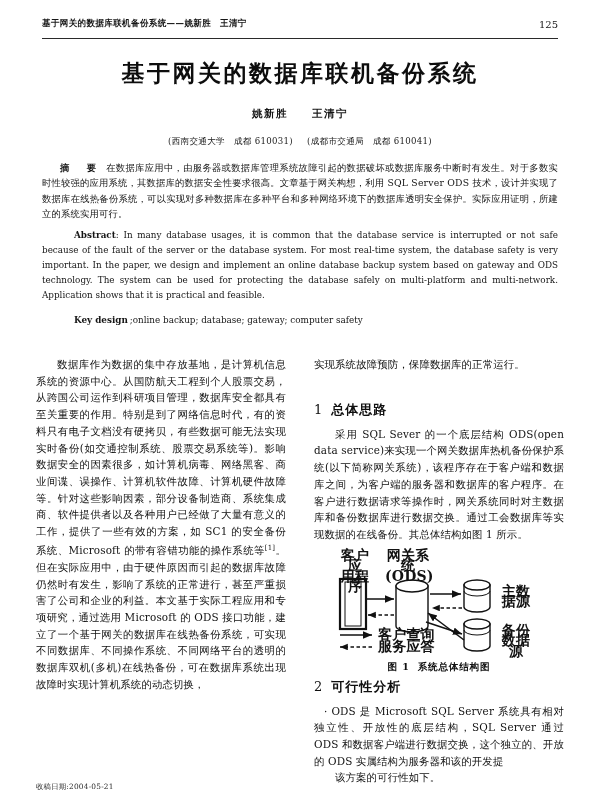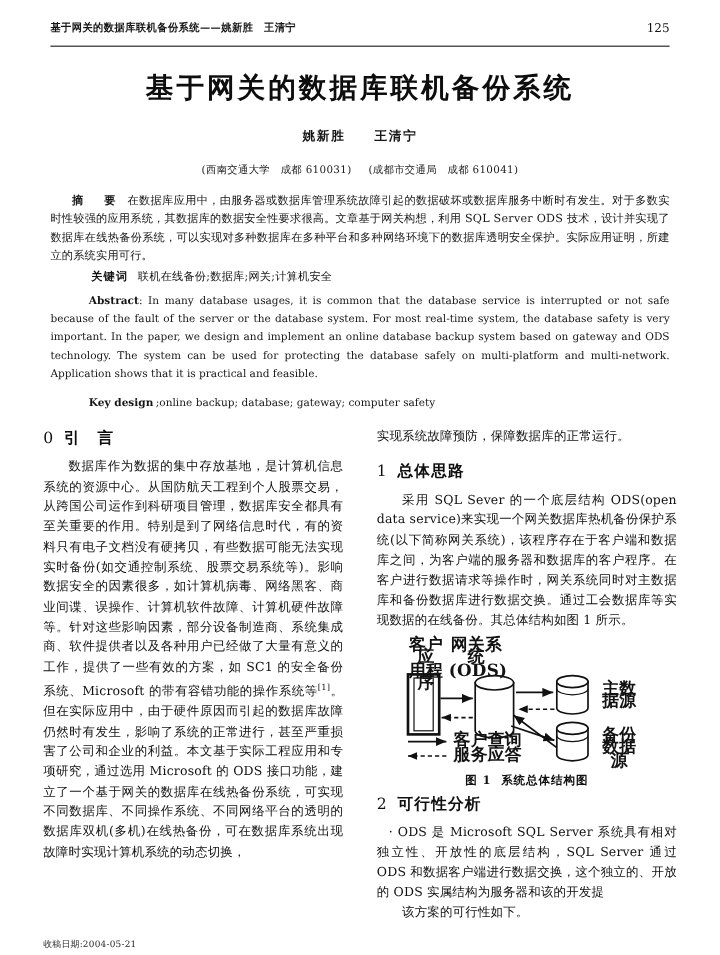--- a/index.html
+++ b/index.html
@@ -175,21 +175,21 @@
     letter-spacing: 1px;
     color: #0f0f0f;
     font-family: "DejaVu Serif", "Liberation Serif", serif;
   }
   h2.sec .num {
     font-weight: normal;
     margin-right: 9px;
     letter-spacing: 0;
   }
   h2.sec.first { margin-top: 0; }
-  h2.sec.spaced { margin-top: 11px; }
+  h2.sec.spaced { margin-top: 28px; }
 
   p.body {
     margin: 0;
     font-size: 10.4px;
     line-height: 16.7px;
     text-align: justify;
     text-indent: 21px;
     letter-spacing: 0.15px;
     color: #111;
   }
@@ -251,37 +251,31 @@
   <div class="title">基于网关的数据库联机备份系统</div>
   <div class="authors">姚新胜　　王清宁</div>
   <div class="affil">
     <span>(西南交通大学　成都 610031)</span><span class="gap"></span><span>(成都市交通局　成都 610041)</span>
   </div>
 
   <div class="abs-block">
     <div class="abs-cn">
       <span class="lead">摘　要</span><span>在数据库应用中，由服务器或数据库管理系统故障引起的数据破坏或数据库服务中断时有发生。对于多数实时性较强的应用系统，其数据库的数据安全性要求很高。文章基于网关构想，利用 SQL Server ODS 技术，设计并实现了数据库在线热备份系统，可以实现对多种数据库在多种平台和多种网络环境下的数据库透明安全保护。实际应用证明，所建立的系统实用可行。</span>
     </div>
-    <div class="kw-cn">
-      <span class="lead">关键词</span><span>联机在线备份;数据库;网关;计算机安全</span>
-    </div>
     <div class="abs-en">
       <span class="lead">Abstract</span><span>: In many database usages, it is common that the database service is interrupted or not safe because of the fault of the server or the database system. For most real-time system, the database safety is very important. In the paper, we design and implement an online database backup system based on gateway and ODS technology. The system can be used for protecting the database safely on multi-platform and multi-network. Application shows that it is practical and feasible.</span>
     </div>
     <div class="kw-en">
       <span class="lead">Key design</span><span>;online backup; database; gateway; computer safety</span>
     </div>
   </div>
 
   <div class="cols">
 
     <div class="col col-left">
-      <h2 class="sec first">
-        <span class="num">0</span><span>引　言</span>
-      </h2>
       <p class="body"><span>数据库作为数据的集中存放基地，是计算机信息系统的资源中心。从国防航天工程到个人股票交易，从跨国公司运作到科研项目管理，数据库安全都具有至关重要的作用。特别是到了网络信息时代，有的资料只有电子文档没有硬拷贝，有些数据可能无法实现实时备份(如交通控制系统、股票交易系统等)。影响数据安全的因素很多，如计算机病毒、网络黑客、商业间谍、误操作、计算机软件故障、计算机硬件故障等。针对这些影响因素，部分设备制造商、系统集成商、软件提供者以及各种用户已经做了大量有意义的工作，提供了一些有效的方案，如 SC1 的安全备份系统、Microsoft 的带有容错功能的操作系统等</span><sup class="ref">[1]</sup><span>。但在实际应用中，由于硬件原因而引起的数据库故障仍然时有发生，影响了系统的正常进行，甚至严重损害了公司和企业的利益。本文基于实际工程应用和专项研究，通过选用 Microsoft 的 ODS 接口功能，建立了一个基于网关的数据库在线热备份系统，可实现不同数据库、不同操作系统、不同网络平台的透明的数据库双机(多机)在线热备份，可在数据库系统出现故障时实现计算机系统的动态切换，</span></p>
     </div>
 
     <div class="col col-right">
       <p class="body noind">实现系统故障预防，保障数据库的正常运行。</p>
 
       <h2 class="sec spaced">
         <span class="num">1</span><span>总体思路</span>
       </h2>
       <p class="body">采用 SQL Sever 的一个底层结构 ODS(open data service)来实现一个网关数据库热机备份保护系统(以下简称网关系统)，该程序存在于客户端和数据库之间，为客户端的服务器和数据库的客户程序。在客户进行数据请求等操作时，网关系统同时对主数据库和备份数据库进行数据交换。通过工会数据库等实现数据的在线备份。其总体结构如图 1 所示。</p>
@@ -332,21 +326,21 @@
             <line x1="112" y1="72" x2="148" y2="84" stroke="#111" stroke-width="1.5" marker-end="url(#ah)"></line>
 
             <line x1="150" y1="90" x2="114" y2="63" stroke="#111" stroke-width="1.5" marker-end="url(#ah)"></line>
 
             <line x1="26" y1="85" x2="58" y2="85" stroke="#111" stroke-width="1.5" marker-end="url(#ah)"></line>
             <line x1="58" y1="97" x2="26" y2="97" stroke="#111" stroke-width="1.3" stroke-dasharray="3.5,2.5" marker-end="url(#ahb)"></line>
           </svg>
 
           <div class="fl" style="left:24px; top:0px; width:34px; white-space:pre-line;">客户应
 用程序</div>
-          <div class="fl" style="left:60px; top:0px; width:46px; white-space:pre-line;">网关系统
+          <div class="fl" style="left:71px; top:0px; width:46px; white-space:pre-line;">网关系统
 (ODS)</div>
           <div class="fl" style="left:186px; top:36px; width:32px; white-space:pre-line;">主数
 据源</div>
           <div class="fl" style="left:186px; top:75px; width:32px; white-space:pre-line;">备份
 数据源</div>
           <div class="fl" style="left:64px; top:79px; width:58px; text-align:left;">客户查询</div>
           <div class="fl" style="left:64px; top:91px; width:58px; text-align:left;">服务应答</div>
         </div>
         <div class="fig-cap">
           <span>图 1</span><span class="gap"></span><span>系统总体结构图</span>

